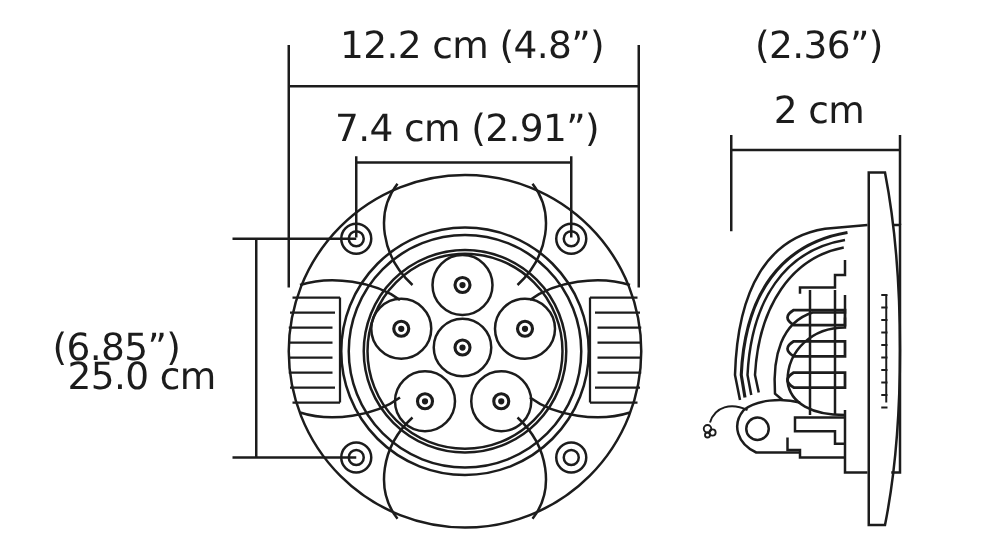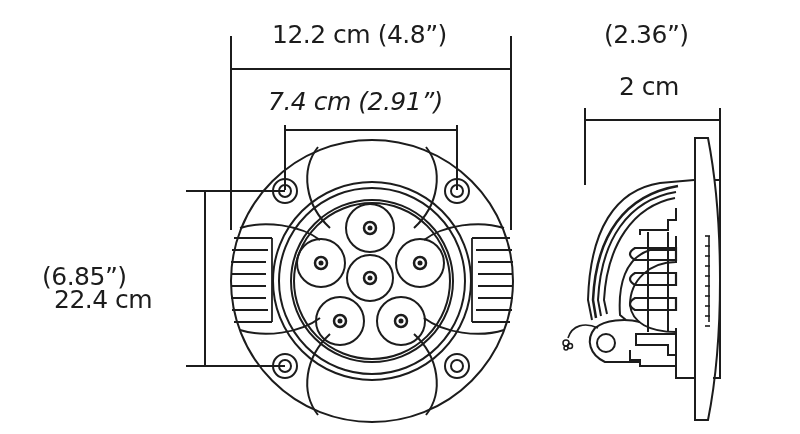--- a/index.html
+++ b/index.html
@@ -1,19 +1,19 @@
 <!DOCTYPE html>
 <html><head>
   <meta charset="utf-8">
   <style>
     html, body { margin:0; padding:0; background:#ffffff; }
     body { width:800px; height:434px; position:relative; overflow:hidden; }
     svg { position:absolute; left:0; top:0; }
     .dim-label { position:absolute; font-family:"DejaVu Sans", sans-serif; color:#1c1c1c; white-space:nowrap; line-height:1; }
-    .lbl-lg { font-size:25px; letter-spacing:-0.5px; }
+    .lbl-lg { font-size:30px; letter-spacing:-0.5px; }
   </style>
 </head>
 <body>
 
 <svg width="800" height="434" viewBox="0 0 800 434" fill="none" stroke="#1c1c1c" stroke-width="2">
 
   <g>
     <line x1="231" y1="36" x2="231" y2="230"></line>
     <line x1="511" y1="36" x2="511" y2="230"></line>
     <line x1="231" y1="69" x2="511" y2="69"></line>
@@ -151,17 +151,17 @@
     <circle cx="606" cy="343" r="9"></circle>
 
     <path d="M598 328 C 585 322, 572 325, 568 338" stroke-width="1.6"></path>
     <circle cx="566" cy="343" r="3" stroke-width="1.5"></circle>
     <circle cx="570" cy="346" r="2.5" stroke-width="1.5"></circle>
     <circle cx="566" cy="348" r="2" stroke-width="1.5"></circle>
   </g>
 </svg>
 
 <div class="dim-label lbl-lg" style="left:272px; top:22px;">12.2 cm (4.8”)</div>
-<div class="dim-label lbl-lg" style="left:268px; top:89px;font-style:italic;">7.4 cm (2.91”)</div>
+<div class="dim-label lbl-lg" style="left:268px; top:89px;">7.4 cm (2.91”)</div>
 <div class="dim-label lbl-lg" style="left:42px; top:236px;margin-top:28px;">(6.85”)</div>
-<div class="dim-label lbl-lg" style="left:54px; top:287px;">22.4 cm</div>
+<div class="dim-label lbl-lg" style="left:54px; top:287px;">25.0 cm</div>
 <div class="dim-label lbl-lg" style="left:604px; top:22px;text-align:right;">(2.36”)</div>
 <div class="dim-label lbl-lg" style="left:619px; top:74px;">2 cm</div>
 
 </body></html>

